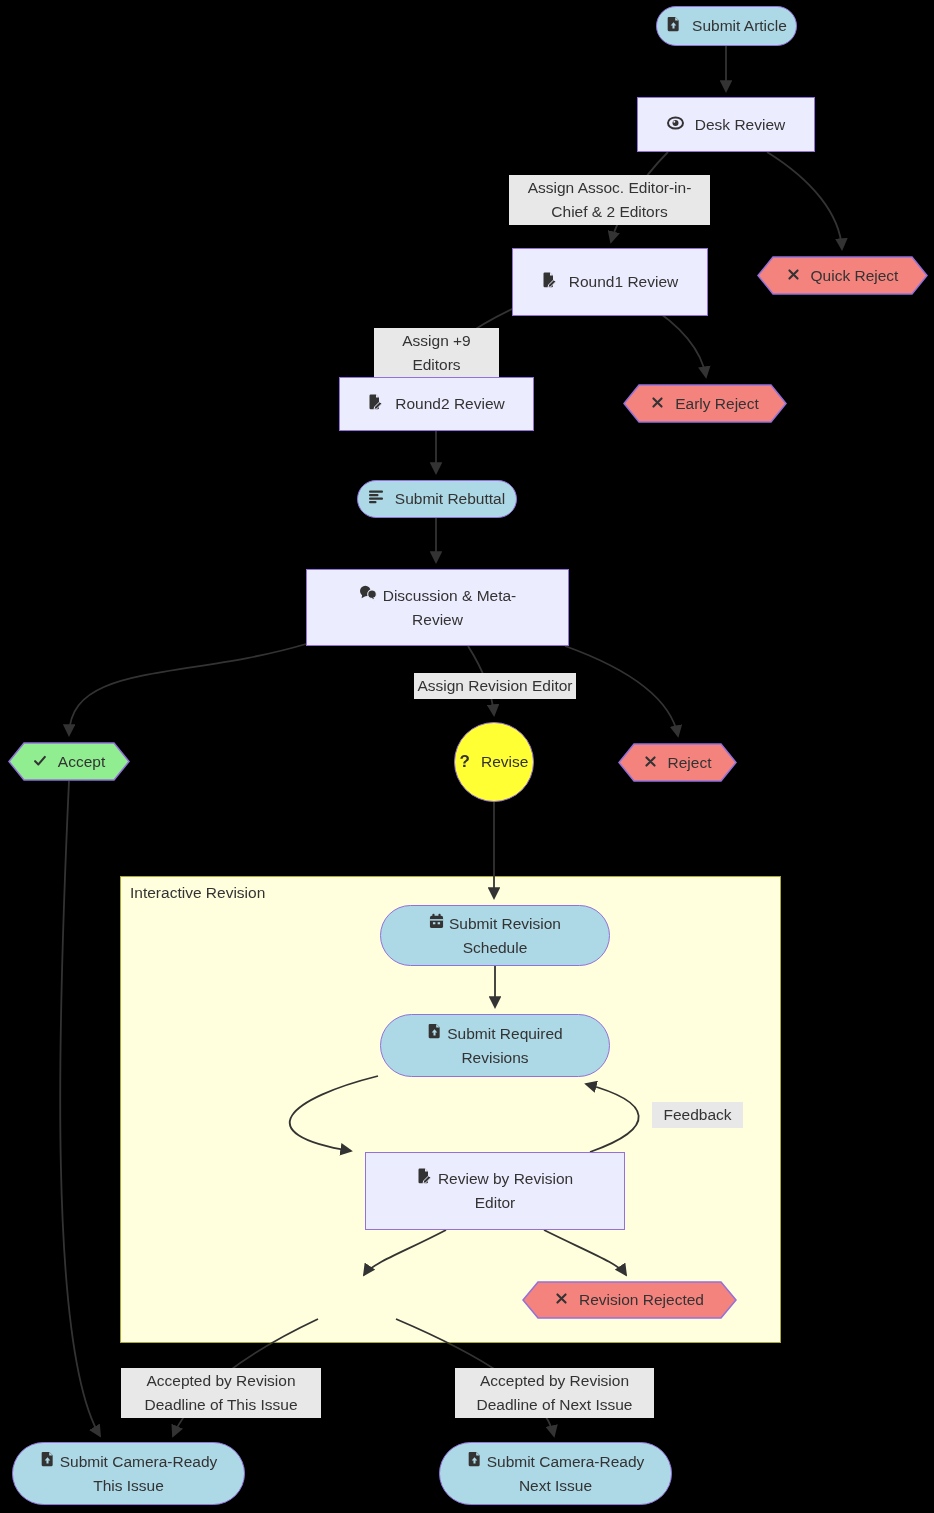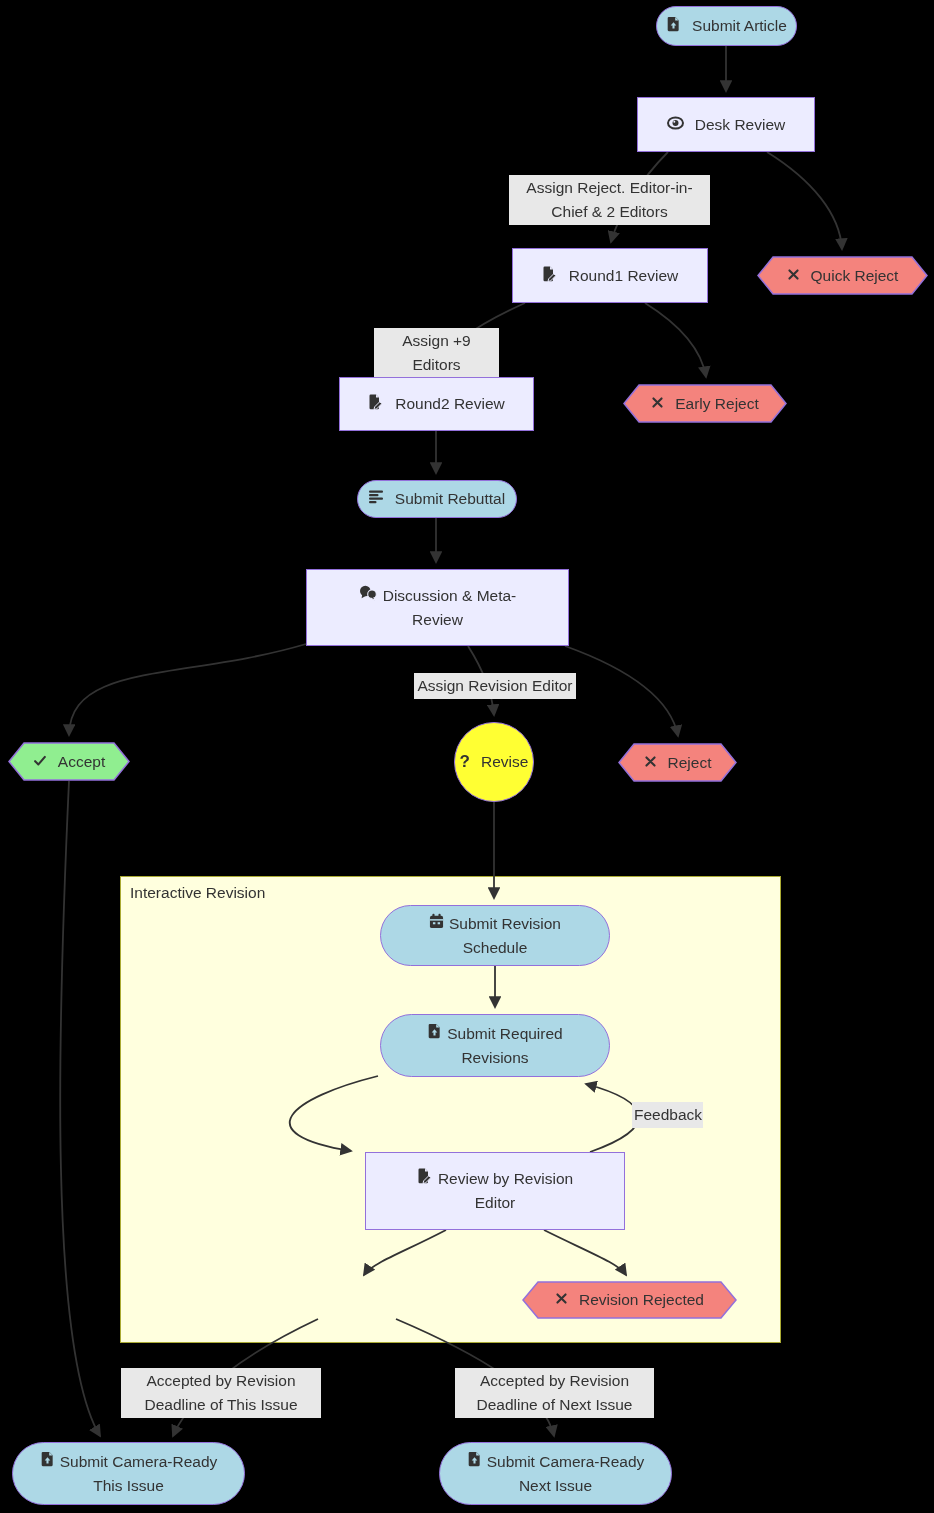--- a/index.html
+++ b/index.html
@@ -57,26 +57,26 @@
       <path d="M590,1152 C658,1128 653,1102 586,1084" marker-end="url(#arrow)"></path>
       <path d="M446,1230 C404,1252 372,1263 364,1275" marker-end="url(#arrow)"></path>
       <path d="M544,1230 C588,1252 618,1263 626,1275" marker-end="url(#arrow)"></path>
       <path d="M69,781 C58,1020 48,1350 100,1436" marker-end="url(#arrow)"></path>
       <path d="M318,1319 C248,1352 192,1392 173,1436" marker-end="url(#arrow)"></path>
       <path d="M396,1319 C478,1354 544,1392 554,1436" marker-end="url(#arrow)"></path>
     </g>
   </svg>
 
   <div class="edge-label" style="left:509px;top:175px;width:201px;">
-    <span class="ln2">Assign Reject. Editor-in-</span>
+    <span class="ln2">Assign Assoc. Editor-in-</span>
     <span class="ln2">Chief &amp; 2 Editors</span>
   </div>
   <div class="edge-label" style="left:374px;top:328px;width:125px;">Assign +9 Editors</div>
   <div class="edge-label" style="left:414px;top:673px;width:162px;">Assign Revision Editor</div>
-  <div class="edge-label" style="left:632px;top:1102px;width:71px;">Feedback</div>
+  <div class="edge-label" style="left:652px;top:1102px;width:91px;">Feedback</div>
   <div class="edge-label" style="left:121px;top:1368px;width:200px;">
     <span class="ln2">Accepted by Revision</span>
     <span class="ln2">Deadline of This Issue</span>
   </div>
   <div class="edge-label" style="left:455px;top:1368px;width:199px;">
     <span class="ln2">Accepted by Revision</span>
     <span class="ln2">Deadline of Next Issue</span>
   </div>
 
   <div class="node stadium" style="left:656px;top:6px;width:141px;height:40px;border-radius:20px;">
@@ -94,21 +94,21 @@
     <span class="lbl">
         <span class="icon"><svg width="17" height="14" viewBox="0 0 17 14">
             <ellipse cx="8.5" cy="7" rx="7.5" ry="5.6" fill="#ECECFF" stroke="#333" stroke-width="2"></ellipse>
             <circle cx="8.5" cy="7" r="3" fill="#333"></circle>
             <circle cx="7.3" cy="5.8" r="1" fill="#ECECFF"></circle>
           </svg></span>
         <span>Desk Review</span>
       </span>
   </div>
 
-  <div class="node rect" style="left:512px;top:248px;width:196px;height:55px;">
+  <div class="node rect" style="left:512px;top:248px;width:196px;height:68px;">
     <span class="lbl">
         <span class="icon"><svg width="16" height="16" viewBox="0 0 16 16">
             <path d="M1.5 0.5 h6.5 l3 3 v10.5 a1.2 1.2 0 0 1 -1.2 1.2 h-7.1 a1.2 1.2 0 0 1 -1.2 -1.2 v-12.3 a1.2 1.2 0 0 1 1.2 -1.2 z" fill="#333"></path>
             <path d="M8 0.5 L11 3.5 H8 Z" fill="#ECECFF"></path>
             <path d="M8.6 14.9 l-2.6 .6 .6 -2.6 5.2 -5.2 2 2 z" fill="#333" stroke="#ECECFF" stroke-width="1"></path>
           </svg></span>
         <span>Round1 Review</span>
       </span>
   </div>
 

